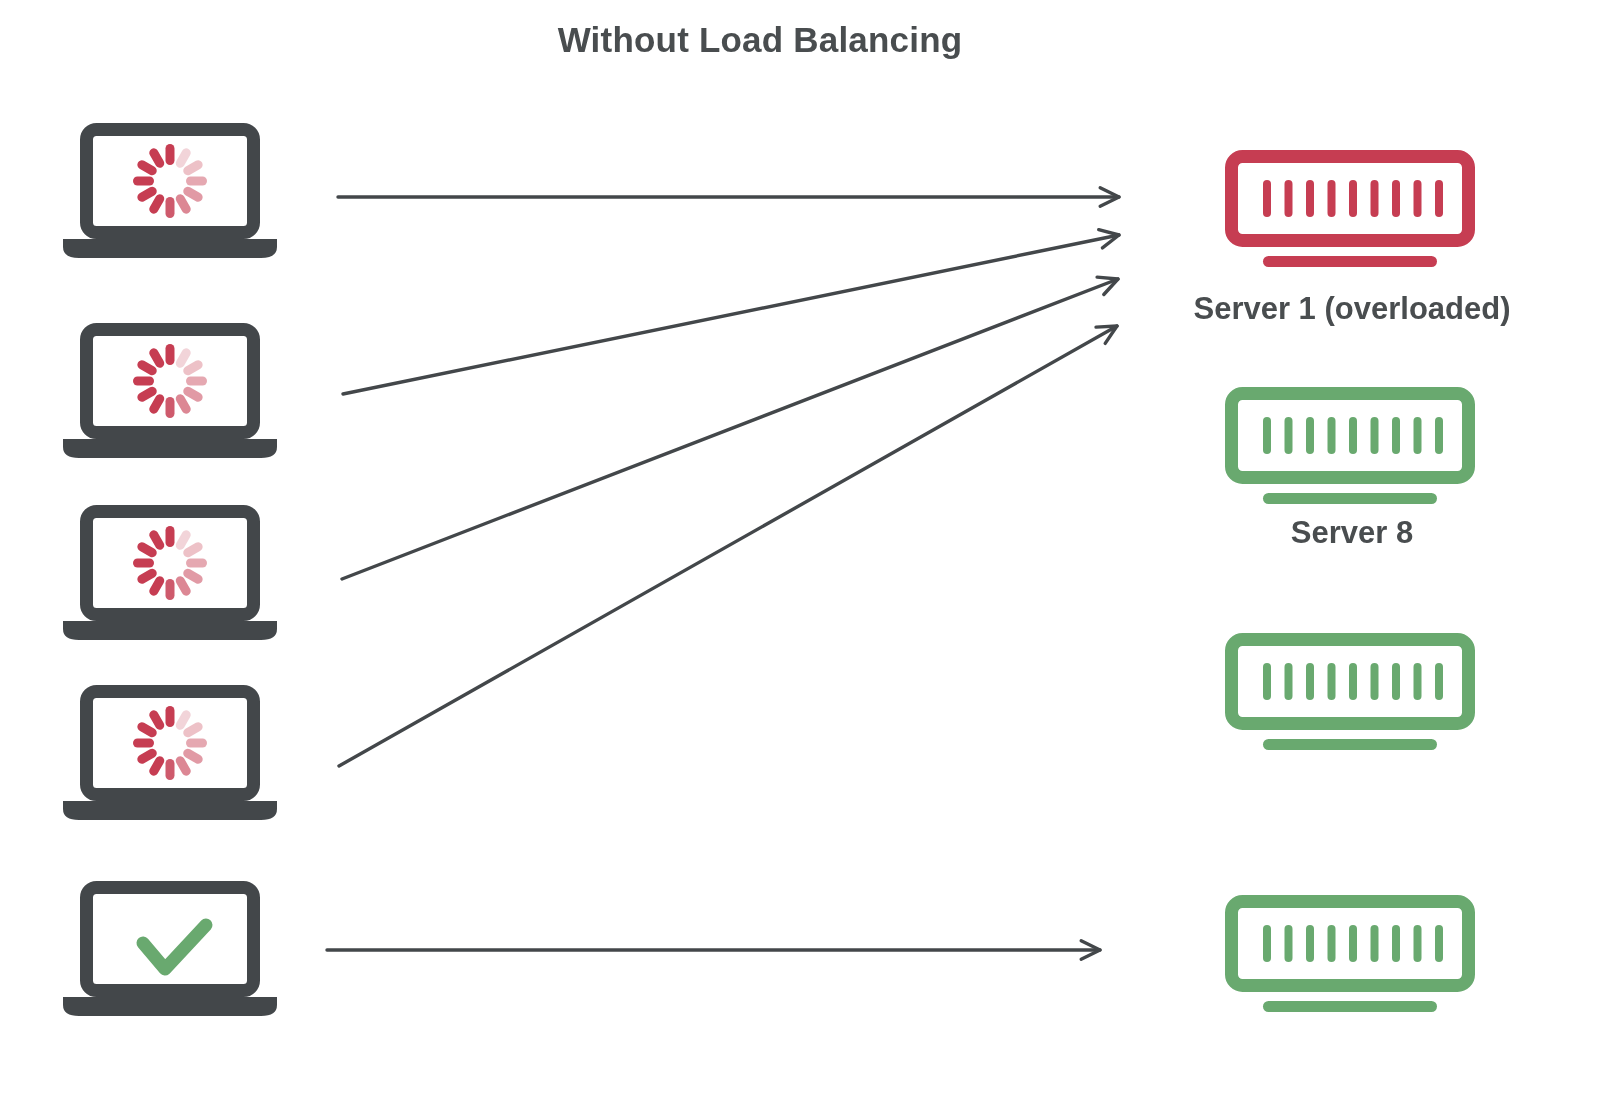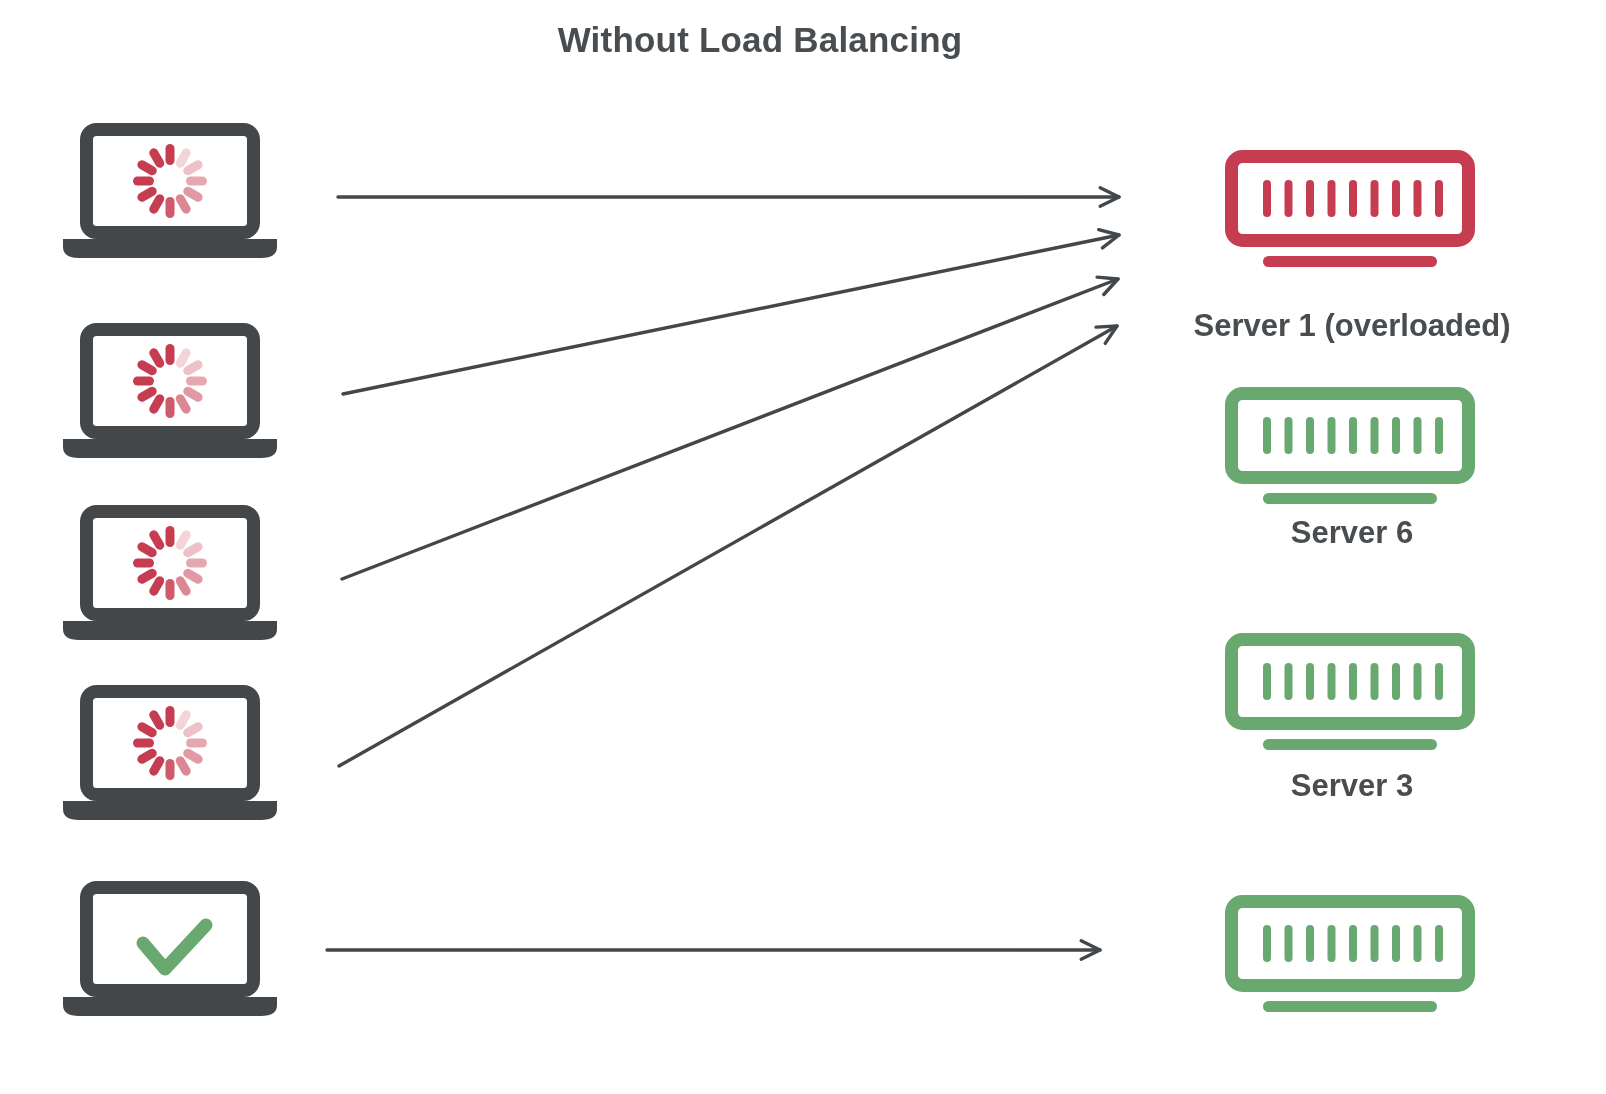--- a/index.html
+++ b/index.html
@@ -174,59 +174,58 @@
           <rect x="102.5" y="30" width="8" height="37" rx="4"></rect>
           <rect x="124" y="30" width="8" height="37" rx="4"></rect>
           <rect x="145.5" y="30" width="8" height="37" rx="4"></rect>
           <rect x="167" y="30" width="8" height="37" rx="4"></rect>
           <rect x="188.5" y="30" width="8" height="37" rx="4"></rect>
           <rect x="210" y="30" width="8" height="37" rx="4"></rect>
         </g>
       <rect class="sbase" x="38" y="106" width="174" height="11" rx="5.5"></rect>
     </svg>
   </div>
-  <div class="server-label" style="left:1160px;top:308px">Server 1 (overloaded)</div>
+  <div class="server-label" style="left:1160px;top:291px">Server 1 (overloaded)</div>
 
   <div class="server server-green" style="left:1225px;top:387px">
     <svg width="250" height="120" viewBox="0 0 250 120">
       <rect class="sbox" x="6.5" y="6.5" width="237" height="84" rx="11"></rect>
       <g class="server-bars">
           <rect x="38" y="30" width="8" height="37" rx="4"></rect>
           <rect x="59.5" y="30" width="8" height="37" rx="4"></rect>
           <rect x="81" y="30" width="8" height="37" rx="4"></rect>
           <rect x="102.5" y="30" width="8" height="37" rx="4"></rect>
           <rect x="124" y="30" width="8" height="37" rx="4"></rect>
           <rect x="145.5" y="30" width="8" height="37" rx="4"></rect>
           <rect x="167" y="30" width="8" height="37" rx="4"></rect>
           <rect x="188.5" y="30" width="8" height="37" rx="4"></rect>
           <rect x="210" y="30" width="8" height="37" rx="4"></rect>
         </g>
       <rect class="sbase" x="38" y="106" width="174" height="11" rx="5.5"></rect>
     </svg>
   </div>
-  <div class="server-label" style="left:1160px;top:515px">Server 6</div>
+  <div class="server-label" style="left:1160px;top:515px">Server 8</div>
 
   <div class="server server-green" style="left:1225px;top:633px">
     <svg width="250" height="120" viewBox="0 0 250 120">
       <rect class="sbox" x="6.5" y="6.5" width="237" height="84" rx="11"></rect>
       <g class="server-bars">
           <rect x="38" y="30" width="8" height="37" rx="4"></rect>
           <rect x="59.5" y="30" width="8" height="37" rx="4"></rect>
           <rect x="81" y="30" width="8" height="37" rx="4"></rect>
           <rect x="102.5" y="30" width="8" height="37" rx="4"></rect>
           <rect x="124" y="30" width="8" height="37" rx="4"></rect>
           <rect x="145.5" y="30" width="8" height="37" rx="4"></rect>
           <rect x="167" y="30" width="8" height="37" rx="4"></rect>
           <rect x="188.5" y="30" width="8" height="37" rx="4"></rect>
           <rect x="210" y="30" width="8" height="37" rx="4"></rect>
         </g>
       <rect class="sbase" x="38" y="106" width="174" height="11" rx="5.5"></rect>
     </svg>
   </div>
-  <div class="server-label" style="left:1160px;top:768px">Server 3</div>
 
   <div class="server server-green" style="left:1225px;top:895px">
     <svg width="250" height="120" viewBox="0 0 250 120">
       <rect class="sbox" x="6.5" y="6.5" width="237" height="84" rx="11"></rect>
       <g class="server-bars">
           <rect x="38" y="30" width="8" height="37" rx="4"></rect>
           <rect x="59.5" y="30" width="8" height="37" rx="4"></rect>
           <rect x="81" y="30" width="8" height="37" rx="4"></rect>
           <rect x="102.5" y="30" width="8" height="37" rx="4"></rect>
           <rect x="124" y="30" width="8" height="37" rx="4"></rect>

